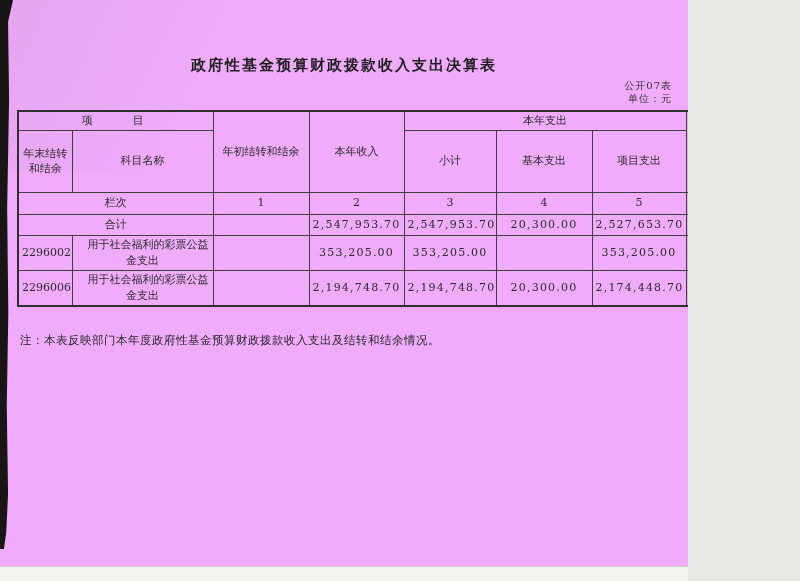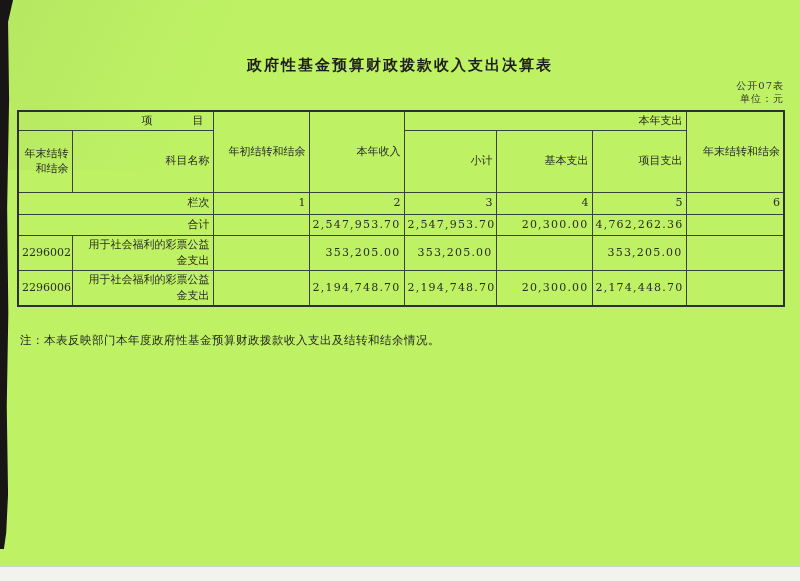--- a/index.html
+++ b/index.html
@@ -4,22 +4,22 @@
 <style>
   * { box-sizing: border-box; }
   html, body { margin: 0; padding: 0; }
   body {
     width: 800px; height: 581px;
     background: #e8e8e5;
     font-family: "DejaVu Serif", "Liberation Serif", serif;
   }
   .paper {
     position: relative;
-    width: 800px; height: 581px;
-    background: #bef264;
+    width: 688px; height: 581px;
+    background: #f0abfc;
     color: #262626;
     overflow: hidden;
   }
   
   .scan-shade {
     position: absolute; left: 0; top: 0;
     width: 300px; height: 170px;
     background: linear-gradient(115deg, rgba(60,60,55,0.06), rgba(60,60,55,0.0) 65%);
     pointer-events: none;
   }
@@ -65,21 +65,21 @@
     position: absolute; left: 17px; top: 110px;
     width: 766px;
     border-collapse: collapse;
     table-layout: fixed;
     border: 2px solid #2f2f2d;
   }
   table.budget td {
     border: 1px solid #3e3e3c;
     font-size: 11px;
     color: #2b2b29;
-    text-align: right;
+    text-align: center;
     vertical-align: middle;
     padding: 1px 3px;
     line-height: 1.45;
     overflow: hidden;
   }
   tr.r-group   { height: 17px; }
   tr.r-header  { height: 62px; }
   tr.r-index   { height: 22px; }
   tr.r-total   { height: 21px; }
   tr.r-data    { height: 35px; }
@@ -154,21 +154,21 @@
         <td class="idx">4</td>
         <td class="idx">5</td>
         <td class="idx">6</td>
       </tr>
       <tr class="r-total">
         <td colspan="2">合计</td>
         <td class="num"></td>
         <td class="num">2,547,953.70</td>
         <td class="num">2,547,953.70</td>
         <td class="num">20,300.00</td>
-        <td class="num">4,762,262.36</td>
+        <td class="num">2,527,653.70</td>
         <td class="num"></td>
       </tr>
       <tr class="r-data">
         <td>2296002</td>
         <td class="name-cell">用于社会福利的彩票公益金支出</td>
         <td class="num"></td>
         <td class="num">353,205.00</td>
         <td class="num">353,205.00</td>
         <td class="num"></td>
         <td class="num">353,205.00</td>

